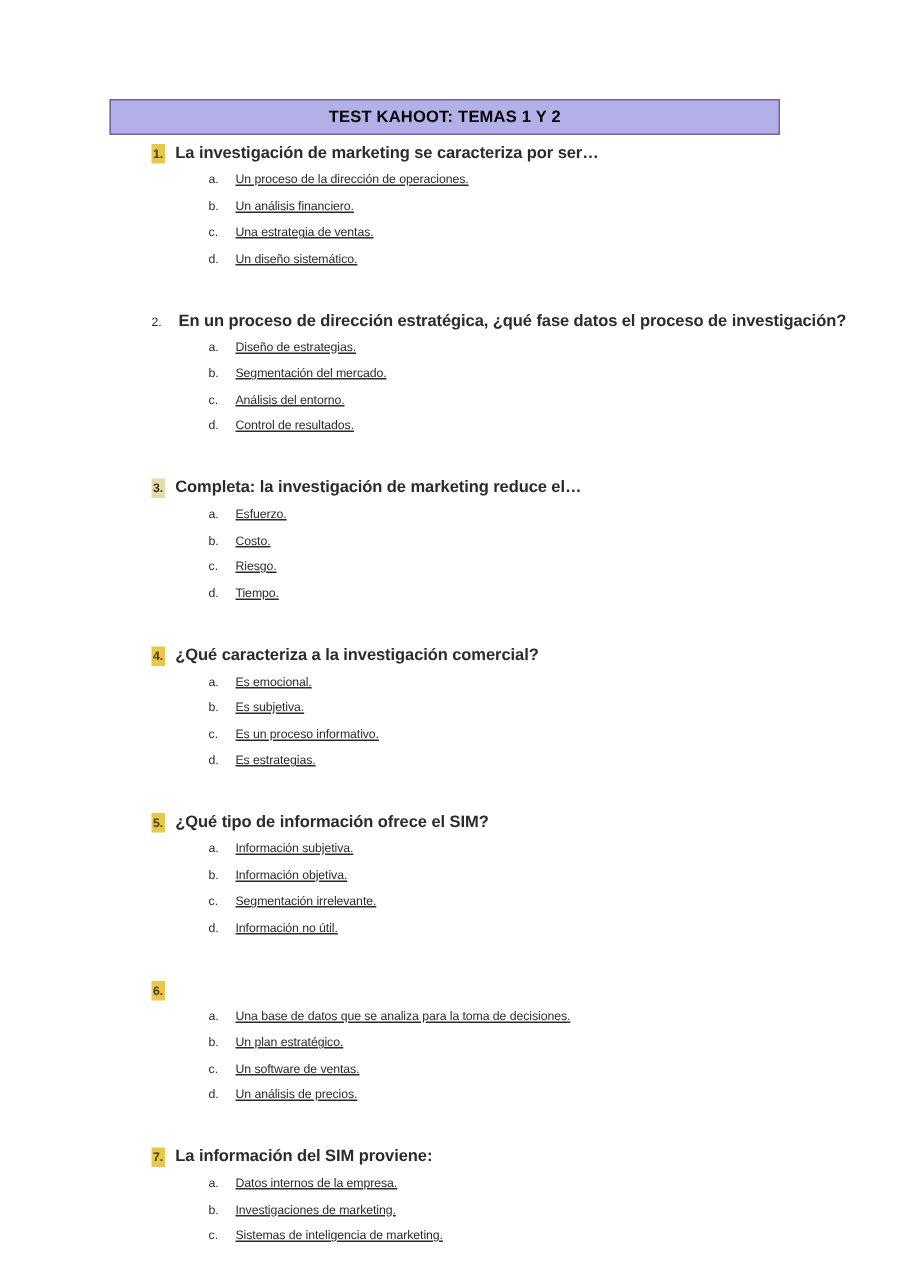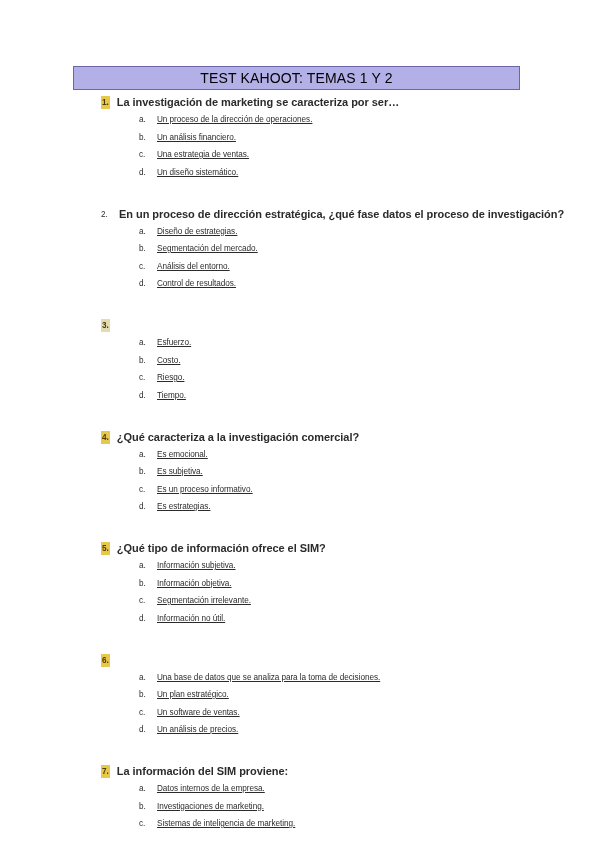--- a/index.html
+++ b/index.html
@@ -29,22 +29,22 @@
     width: 447px;
     height: 24px;
     box-sizing: border-box;
     background: #b3b0e8;
     border: 1.3px solid #6b66a8;
     display: flex;
     align-items: center;
     justify-content: center;
   }
   .title-text {
-    font-size: 14px;
-    font-weight: normal;
+    font-size: 11px;
+    font-weight: bold;
     letter-spacing: 0.15px;
     color: #000000;
     white-space: nowrap;
   }
   
   .questions {
     position: absolute;
     left: 0;
     top: 96px;
     width: 599px;
@@ -169,20 +169,21 @@
           </li>
           <li class="option-line">
             <span class="o-letter">d.</span>
             <span class="o-text">Control de resultados.</span>
           </li>
         </ul>
       </div>
       <div class="question-block">
         <div class="question-line">
           <span class="q-num hl-pale">3.</span>
+          <span class="q-text">Completa: la investigación de marketing reduce el…</span>
         </div>
         <ul class="options">
           <li class="option-line">
             <span class="o-letter">a.</span>
             <span class="o-text">Esfuerzo.</span>
           </li>
           <li class="option-line">
             <span class="o-letter">b.</span>
             <span class="o-text">Costo.</span>
           </li>

